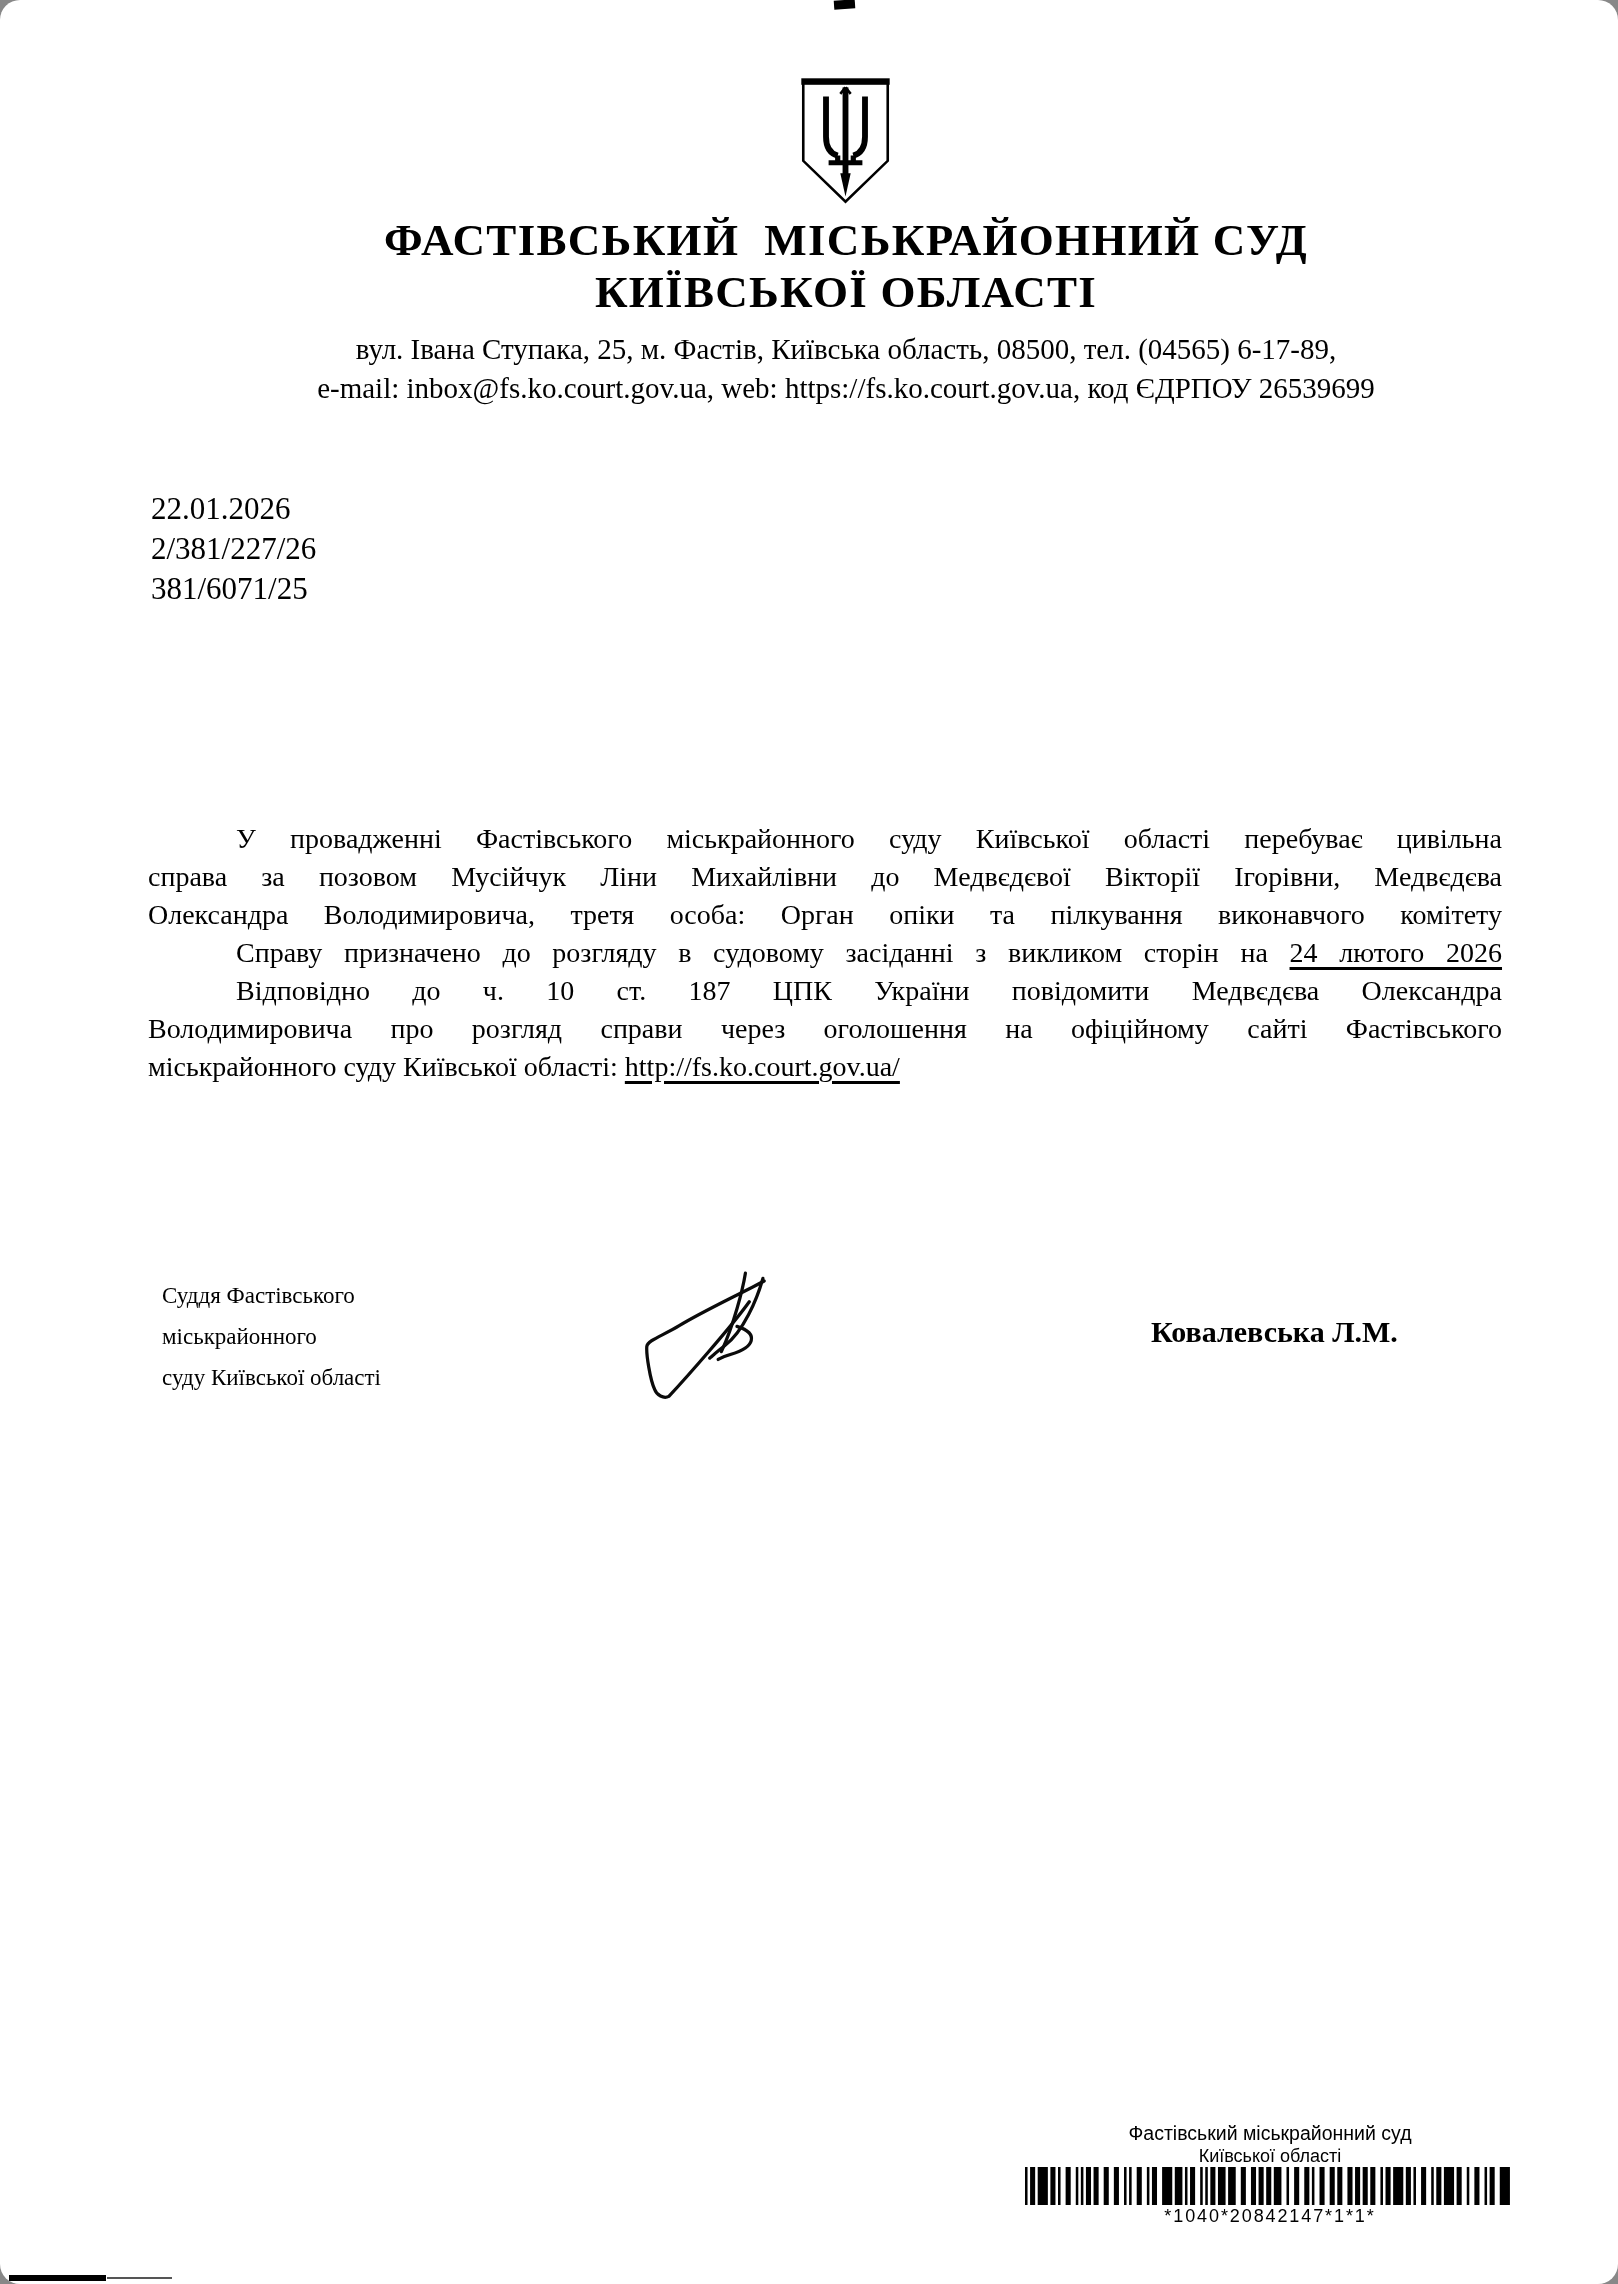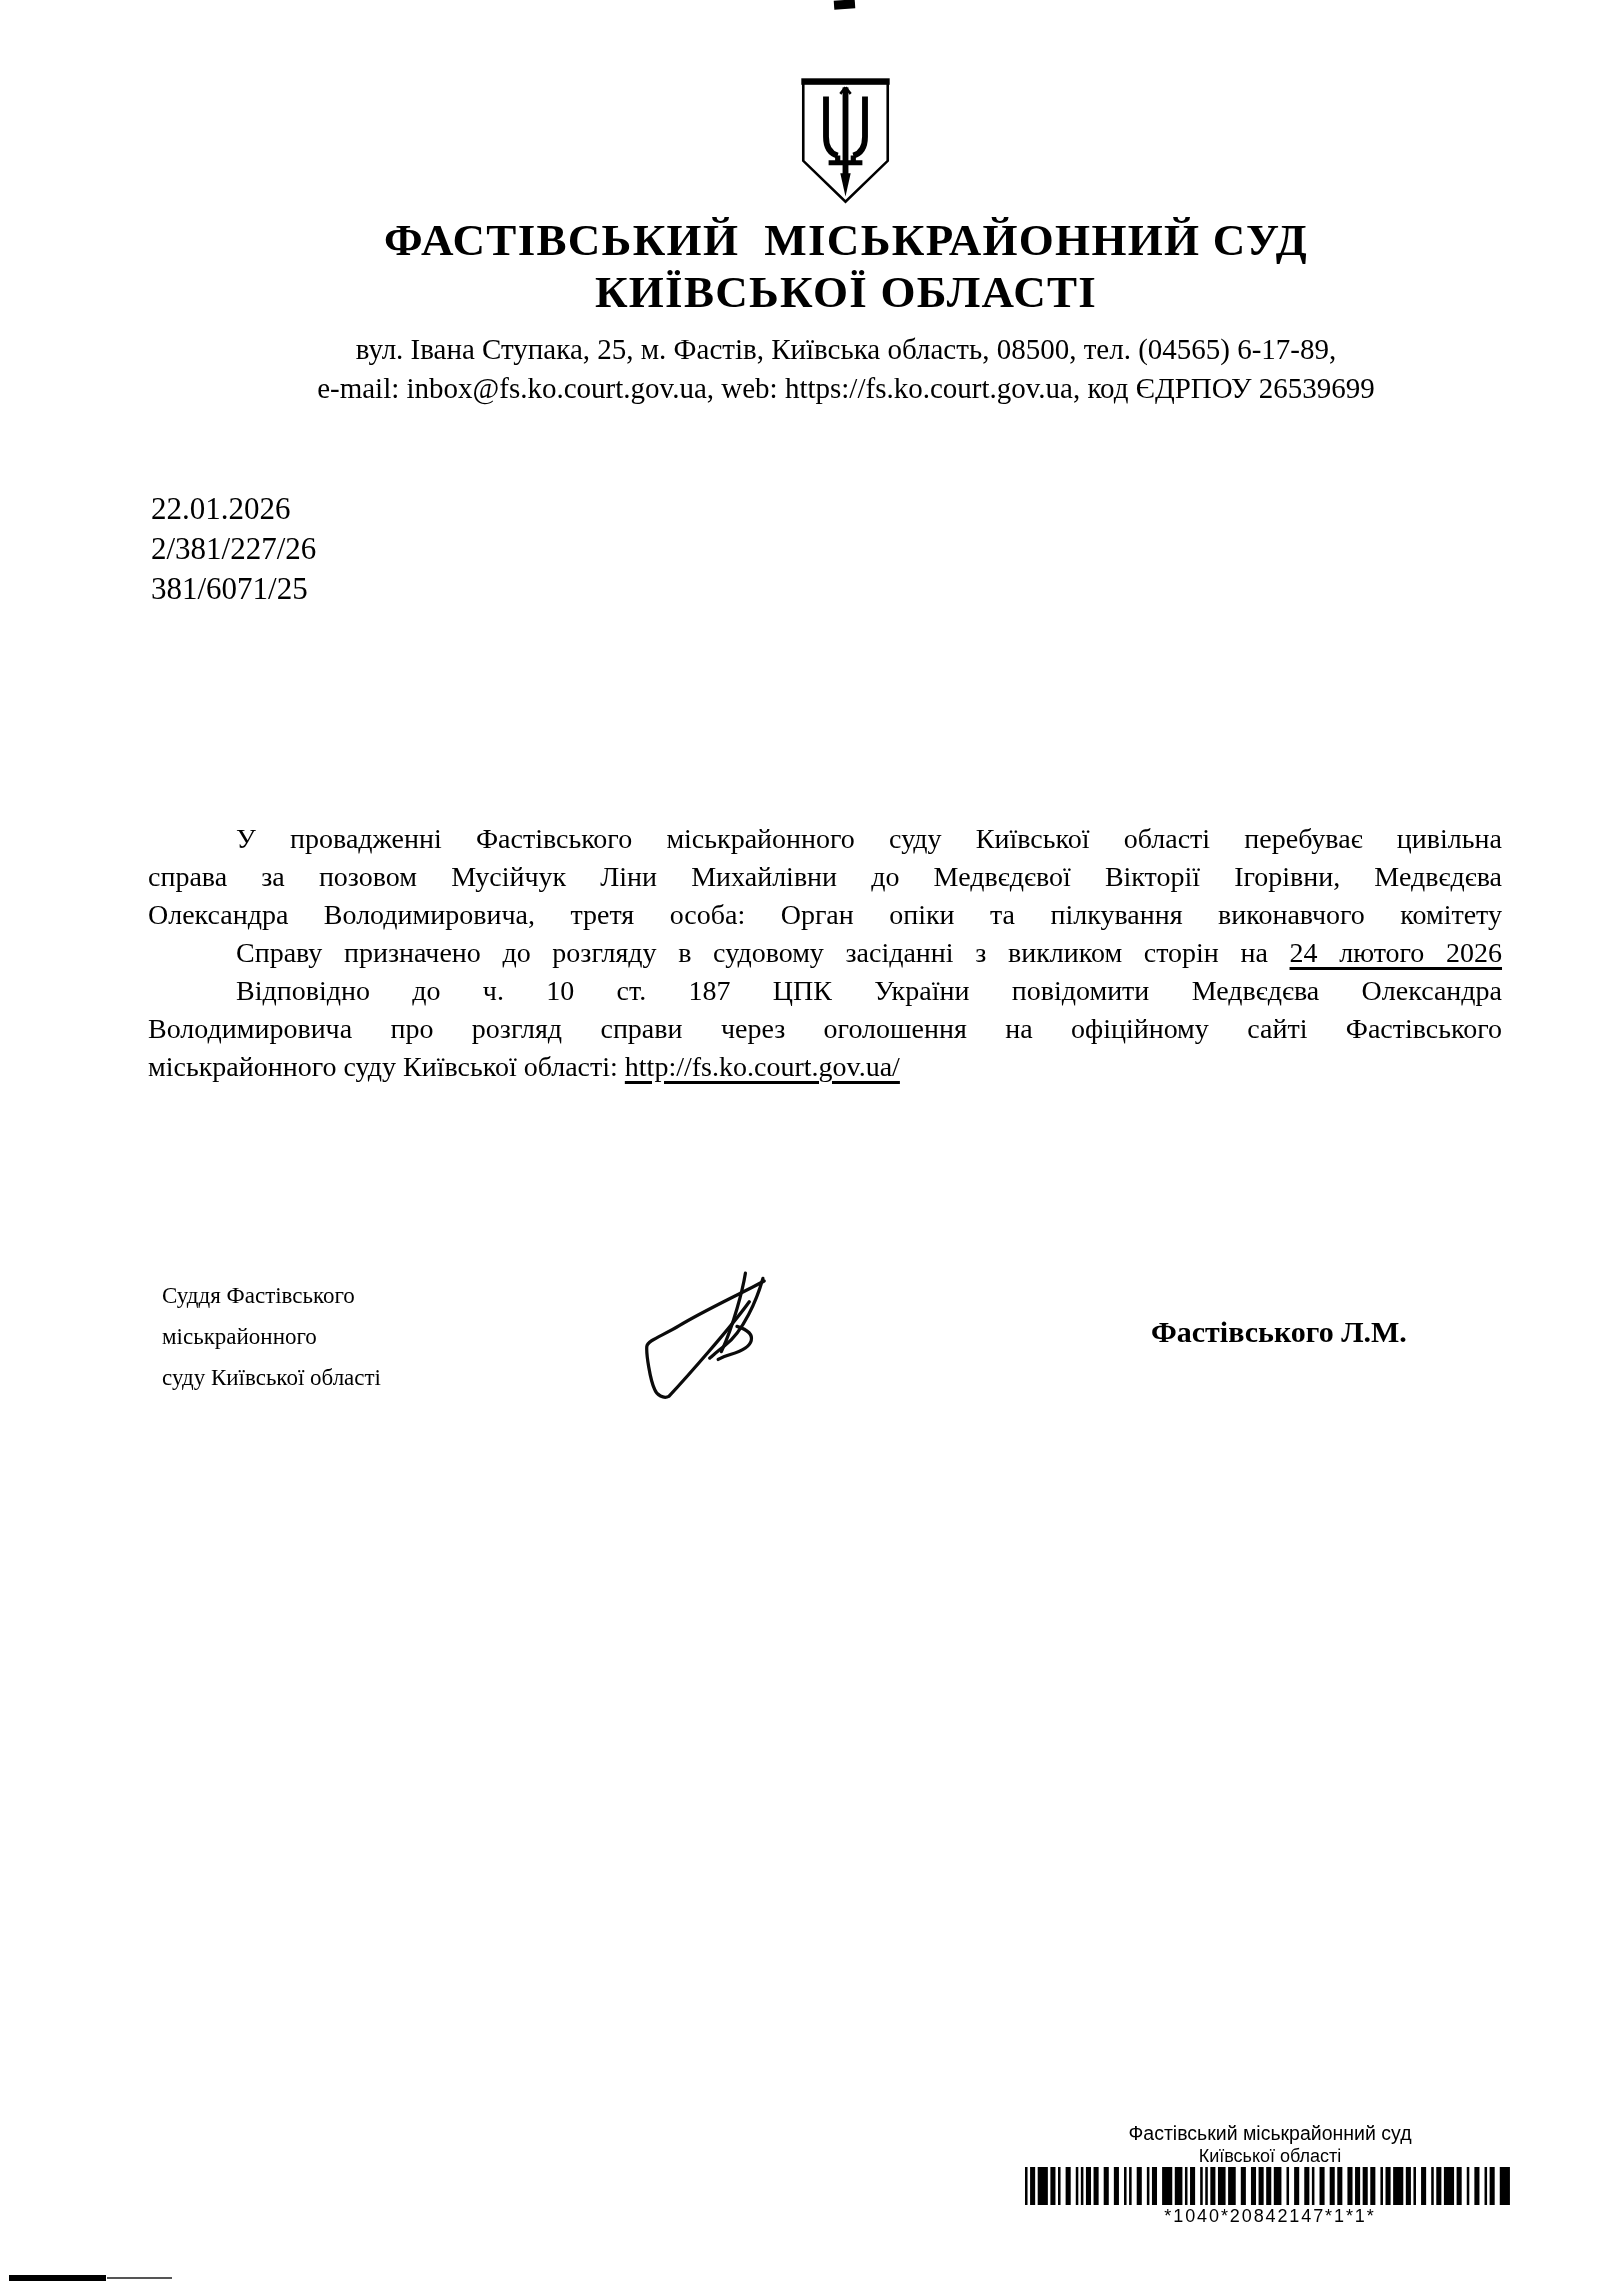--- a/index.html
+++ b/index.html
@@ -1,20 +1,21 @@
 <!DOCTYPE html>
 <html style="font-size:10.4px"><head>
 <meta charset="utf-8">
 <style>
   html,body{margin:0;padding:0;background:#888;}
   #page{
     position:relative; width:1618px; height:2284px;
     background:#ffffff; color:#000;
     font-family:"Liberation Serif", serif;
     overflow:hidden;
+    border-radius:20px;
   }
   .abs{position:absolute;}
   .centered{left:37px; width:1618px; text-align:center;}
   .title{font-weight:bold; font-size:45px; letter-spacing:1.3px; white-space:pre; line-height:1;}
   .addr{font-size:29px; line-height:1; white-space:pre;}
   .ref-block{left:151px; top:489px; font-size:31px; line-height:40px;}
   .addressee{left:812px; top:630px; font-weight:bold; font-size:30.5px; letter-spacing:0.6px; white-space:nowrap;}
   #body-text{left:148px; top:820px; width:1354px; font-size:28px;}
   .bline{
     height:38px; line-height:38px; white-space:nowrap;
@@ -88,21 +89,21 @@
 
   <div class="abs" style="left:604px; top:1234px; width:227px; height:247px;">
     <svg viewBox="0 0 350 380" width="227" height="247" fill="none" stroke="#0b0b0b" stroke-width="5" stroke-linecap="round">
       <path d="M218,60 C214,85 200,140 181,181"></path>
       <path d="M245,68 C236,100 215,150 186,172 C178,178 170,185 163,191"></path>
       <path d="M247,72 C210,92 150,120 116,141 C92,156 67,163 66,173 C65,185 71,224 78,239 C81,248 92,254 100,250 C126,222 196,143 224,104"></path>
       <path d="M205,142 C218,146 230,152 227,164 C224,176 206,182 196,185 C189,187 181,190 176,193"></path>
     </svg>
   </div>
 
-  <div class="abs judge-name">Фастівського Л.М.</div>
+  <div class="abs judge-name">Ковалевська Л.М.</div>
 
   <div class="abs bc-wrap">
     <div class="bc-l1">Фастівський міськрайонний суд</div>
     <div class="bc-l2">Київської області</div>
     <div style="height:38px;">
         <svg viewBox="0 0 193 58" width="490" height="38" preserveAspectRatio="none">
           <rect x="0" y="0" width="1" height="58" fill="#000"></rect>
           <rect x="2" y="0" width="2" height="58" fill="#000"></rect>
           <rect x="5" y="0" width="4" height="58" fill="#000"></rect>
           <rect x="10" y="0" width="2" height="58" fill="#000"></rect>

